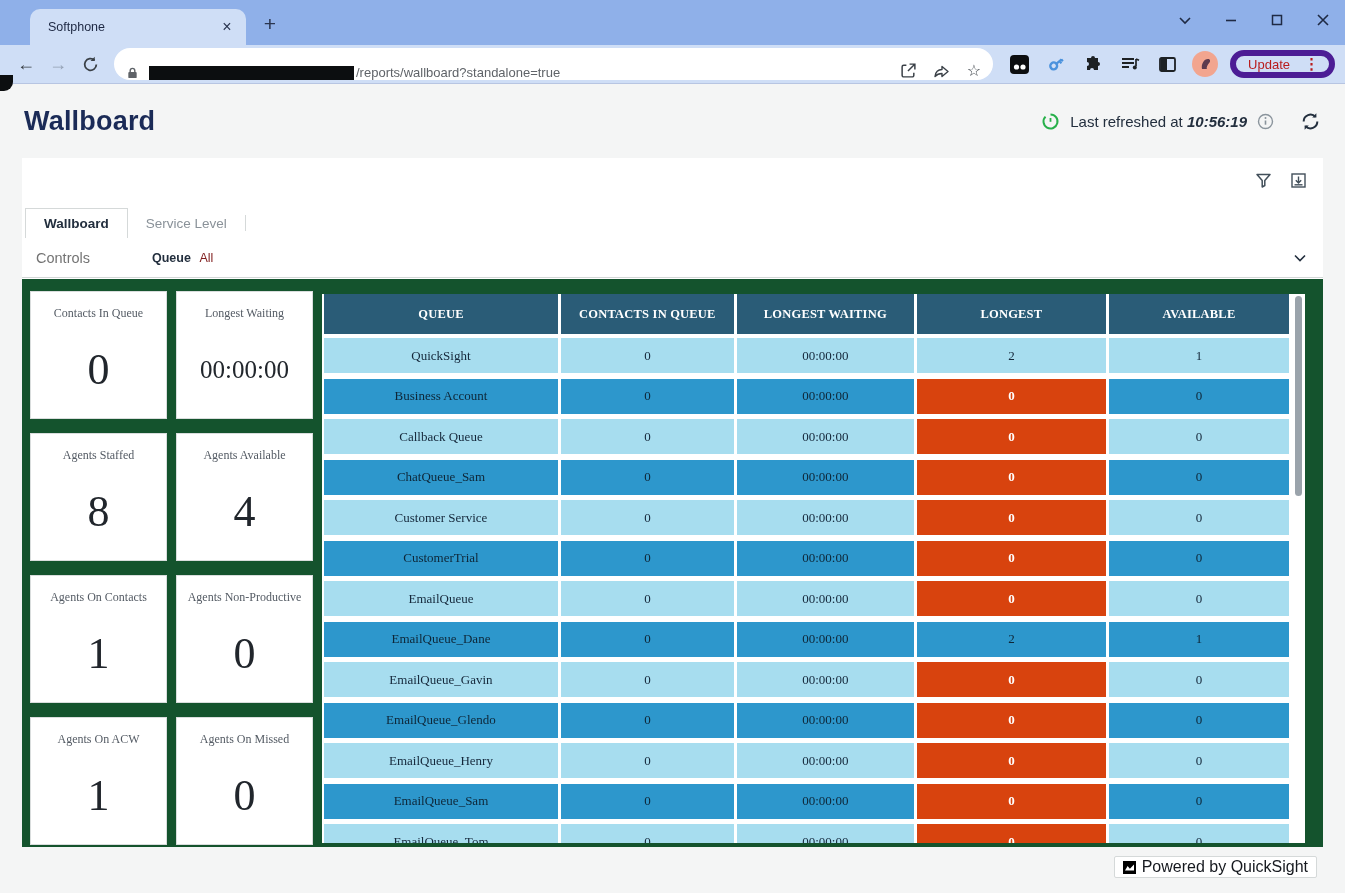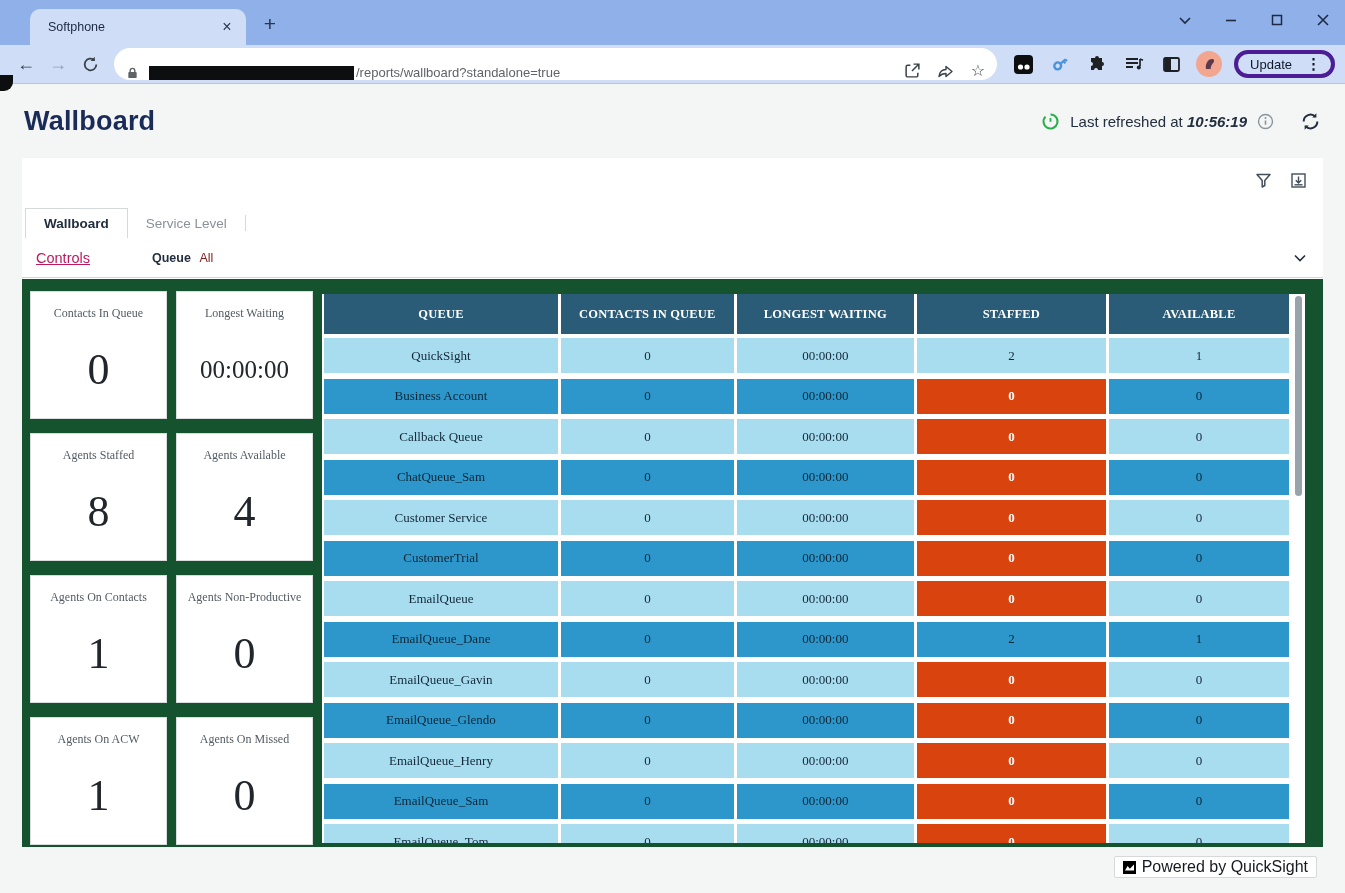--- a/index.html
+++ b/index.html
@@ -27,22 +27,22 @@
   .nav-btn.disabled { color:#94a1b5; }
   .addressbar { flex:1; height:32px; margin:0 8px; background:#fff; border-radius:16px;
     display:flex; align-items:flex-end; padding:0 12px; min-width:0; }
   .redacted-url { width:205px; height:14px; background:#0c0e10; margin:0 2px 0 10px; flex:none; }
   .url-text { font-size:13px; color:#5f6368; white-space:nowrap; overflow:hidden; flex:1; }
   .pill-icons { display:flex; gap:16px; align-items:center; color:#3a4047; }
   .ext-icons { display:flex; gap:13px; align-items:center; margin:0 6px; }
   .ext-slot { width:24px; height:24px; display:flex; align-items:center; justify-content:center; }
   .avatar { width:26px; height:26px; border-radius:50%; background:#f2a58f; display:flex;
     align-items:center; justify-content:center; overflow:hidden; }
-  .update-btn { height:28px; border:4px solid #4c1d95; border-radius:14px; display:flex;
-    align-items:center; padding:0 4px 0 12px; margin-left:6px; color:#0f172a; }
+  .update-btn { height:28px; border:6px solid #4c1d95; border-radius:14px; display:flex;
+    align-items:center; padding:0 4px 0 12px; margin-left:6px; color:#b91c1c; }
   .update-label { font-size:13px; margin-right:8px; }
   .kebab { font-size:15px; font-weight:700; padding:0 6px; border-left:0; }
 
   
   .page { position:relative; height:809px; background:#f4f5f5; }
   .redaction-corner { position:absolute; left:0; top:-9px; width:13px; height:16px;
     background:#0c0e10; border-radius:0 0 9px 0; z-index:5; }
 
   .page-header { height:74px; display:flex; align-items:center; padding:0 24px; }
   .page-title { font-size:27px; font-weight:700; color:var(--title-navy); letter-spacing:.2px; }
@@ -56,21 +56,21 @@
   .panel-icons { position:absolute; top:14px; right:16px; display:flex; gap:18px; color:#424f5a; }
 
   .qs-tabs { position:absolute; top:50px; left:3px; height:30px; display:flex; align-items:stretch; }
   .qs-tab { padding:0 18px; display:flex; align-items:center; font-size:13.5px; color:#8a9299; }
   .qs-tab.active { background:#fff; border:1px solid #d5d9d9; border-bottom:none;
     font-weight:700; color:#232f3e; }
   .qs-tab-divider { width:1px; height:16px; background:#d5d9d9; align-self:center; }
 
   .controls-row { position:absolute; top:80px; left:0; right:0; height:40px;
     border-bottom:1px solid #d3d7d7; display:flex; align-items:center; padding:0 14px; }
-  .controls-label { font-size:14.5px; color:#be185d;text-decoration:underline; }
+  .controls-label { font-size:14.5px; color:#737373; }
   .filter-group { margin-left:62px; font-size:12.5px; }
   .filter-name { font-weight:700; color:#232f3e; }
   .filter-value { color:#7f1d1d; margin-left:5px; }
   .controls-chevron { margin-left:auto; color:#232f3e; display:flex; }
 
   .sheet { position:absolute; top:121px; left:0; right:0; bottom:0; background:#14532d; overflow:hidden;font-family:Liberation Serif, serif; }
 
   .kpi-grid { position:absolute; left:8px; top:12px; width:283px; display:grid;
     grid-template-columns:1fr 1fr; column-gap:9px; row-gap:14px; }
   .kpi-card { height:128px; background:#fff; border:1px solid #d9dddd; position:relative; }
@@ -310,21 +310,21 @@
             <div class="kpi-label">Agents On Missed</div>
             <div class="kpi-value">0</div>
           </div>
         </div>
       <div class="table-widget">
         <div class="qs-table" id="qs-table">
             <div class="t-row head">
               <div class="t-cell c1">QUEUE</div>
               <div class="t-cell c2">CONTACTS IN QUEUE</div>
               <div class="t-cell c3">LONGEST WAITING</div>
-              <div class="t-cell c4">STAFFED</div>
+              <div class="t-cell c4">LONGEST</div>
               <div class="t-cell c5">AVAILABLE</div>
             </div>
             <div class="t-row shade-light">
               <div class="t-cell c1">QuickSight</div>
               <div class="t-cell c2">0</div>
               <div class="t-cell c3">00:00:00</div>
               <div class="t-cell c4">2</div>
               <div class="t-cell c5">1</div>
             </div>
             <div class="t-row shade-blue">

